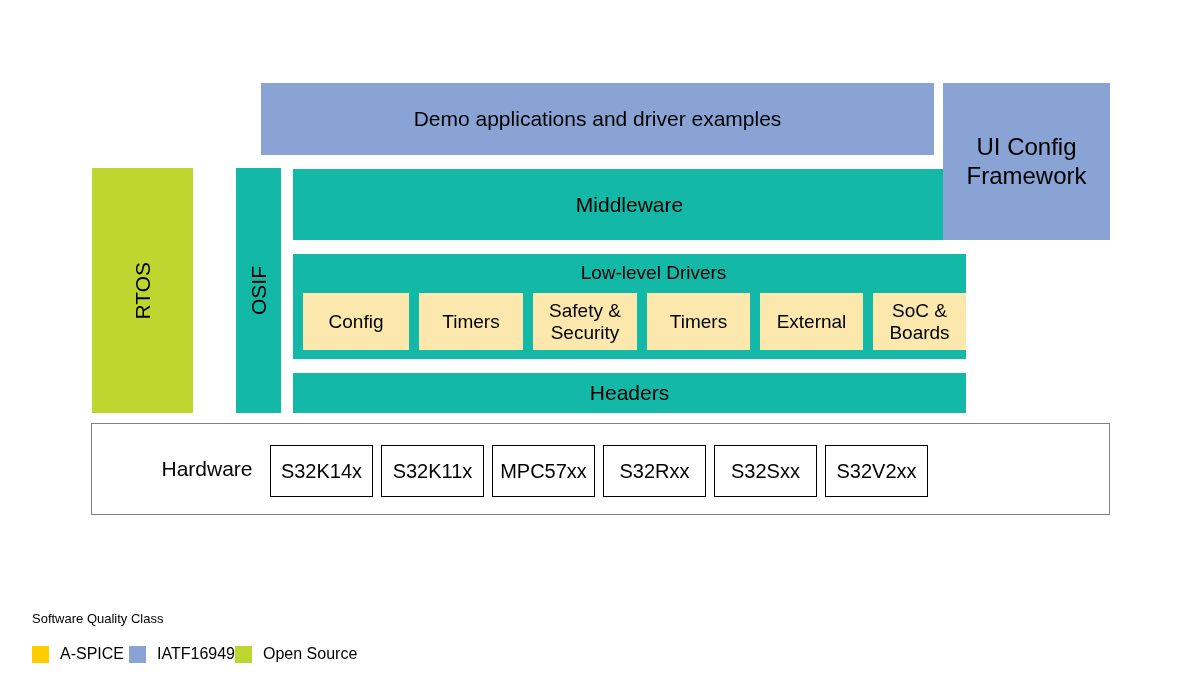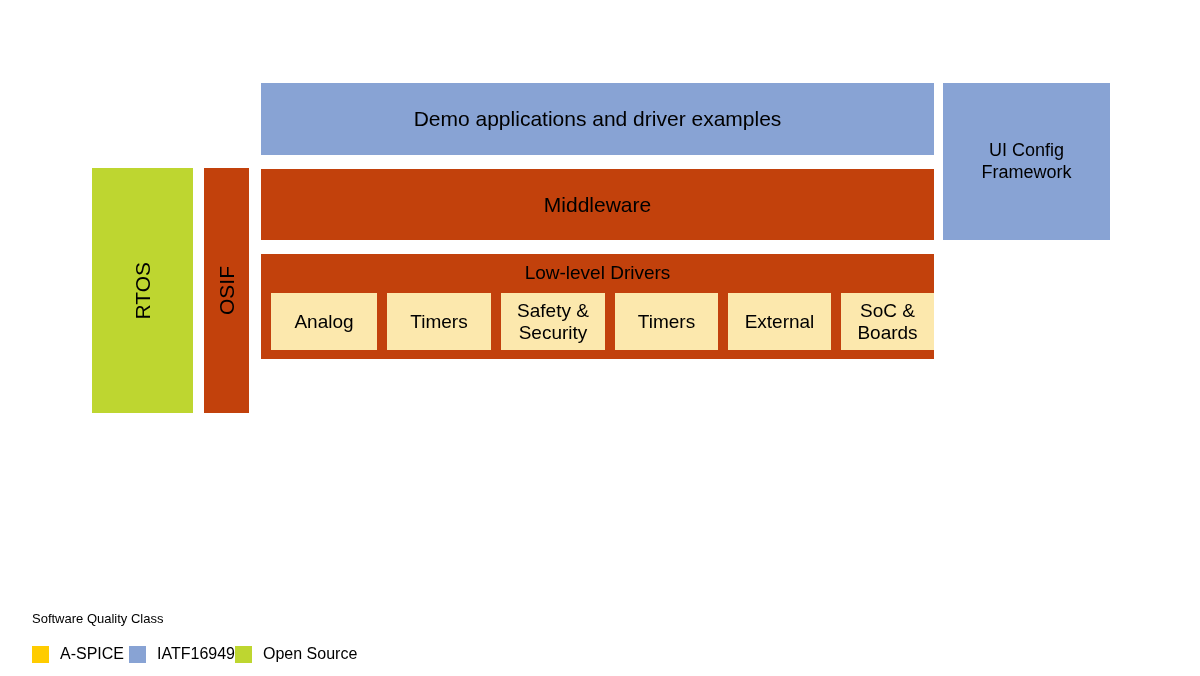--- a/index.html
+++ b/index.html
@@ -29,32 +29,32 @@
     position: absolute;
     box-sizing: border-box;
     display: flex;
     align-items: center;
     justify-content: center;
     text-align: center;
     line-height: 1.2;
   }
 
   
-  .c-yellow   { background: #c2410c; }
+  .c-yellow   { background: #14b8a6; margin-left: 32px; }
   .c-blue     { background: #88a3d4; }
   .c-green    { background: #bed630; }
   .c-lyellow  { background: #fce8ad; }
 
   
   .demo-apps   { left: 245px; top: 83px;  width: 673px; height: 72px;  font-size: 21px; }
   .middleware  { left: 245px; top: 169px; width: 673px; height: 71px;  font-size: 21px; }
 
   .lld-group   { left: 245px; top: 254px; width: 673px; height: 105px; }
   .lld-title   { position: absolute; left: 0; top: 8px; width: 100%;
-                 text-align: center; font-size: 19px; }
+                 text-align: center; font-size: 19px; padding-left: 24px; }
   .lld-sub {
     position: absolute;
     top: 39px;
     height: 57px;
     box-sizing: border-box;
     display: flex;
     align-items: center;
     justify-content: center;
     text-align: center;
     font-size: 19px;
@@ -65,21 +65,21 @@
 
   .rtos  { left: 76px;  top: 168px; width: 101px; height: 245px; }
   .osif  { left: 188px; top: 168px; width: 45px;  height: 245px; }
   .vert-label {
     writing-mode: vertical-rl;
     transform: rotate(180deg);
     font-size: 21px;
     white-space: nowrap;
   }
 
-  .ui-config   { left: 927px; top: 83px;  width: 167px; height: 157px; font-size: 18px; }
+  .ui-config   { left: 927px; top: 83px;  width: 167px; height: 157px; font-size: 24px; }
   .startup     { left: 927px; top: 254px; width: 167px; height: 159px; font-size: 20px; }
 
   
   .hw-box {
     position: absolute;
     left: 75px; top: 423px;
     width: 1019px; height: 92px;
     box-sizing: border-box;
     border: 1.5px solid #808080;
     background: #ffffff;
@@ -138,21 +138,21 @@
 
   <div class="blk c-blue demo-apps">Demo applications and driver examples</div>
 
   <div class="blk c-yellow middleware">Middleware</div>
 
   <div class="blk c-yellow lld-group">
     <div class="lld-title">Low-level Drivers</div>
     <div id="lld-subblocks">
         <div class="lld-sub c-lyellow" style="left: 10px; width: 106px;">
           <div>
-            <div>Analog</div>
+            <div>Config</div>
           </div>
         </div>
         <div class="lld-sub c-lyellow" style="left: 126px; width: 104px;">
           <div>
             <div>Timers</div>
           </div>
         </div>
         <div class="lld-sub c-lyellow" style="left: 240px; width: 104px;">
           <div>
             <div>Safety &amp;</div>
@@ -171,37 +171,49 @@
         </div>
         <div class="lld-sub c-lyellow" style="left: 580px; width: 93px;">
           <div>
             <div>SoC &amp;</div>
             <div>Boards</div>
           </div>
         </div>
       </div>
   </div>
 
+  <div class="blk c-yellow headers">Headers</div>
 
   <div class="blk c-green rtos">
     <span class="vert-label">RTOS</span>
   </div>
 
   <div class="blk c-yellow osif">
     <span class="vert-label">OSIF</span>
   </div>
 
   <div class="blk c-blue ui-config">
     <div id="ui-config-lines">
         <div>UI Config</div>
         <div>Framework</div>
       </div>
   </div>
 
 
+  <div class="hw-box">
+    <div class="hw-label">Hardware</div>
+    <div id="hw-chips">
+        <div class="hw-chip" style="left: 178px; width: 103px;">S32K14x</div>
+        <div class="hw-chip" style="left: 289px; width: 103px;">S32K11x</div>
+        <div class="hw-chip" style="left: 400px; width: 103px;">MPC57xx</div>
+        <div class="hw-chip" style="left: 511px; width: 103px;">S32Rxx</div>
+        <div class="hw-chip" style="left: 622px; width: 103px;">S32Sxx</div>
+        <div class="hw-chip" style="left: 733px; width: 103px;">S32V2xx</div>
+      </div>
+  </div>
 
   <div class="legend-title">Software Quality Class</div>
   <div class="legend-row" id="legend-row">
       <div class="legend-item" style="left: 0px;">
         <span class="legend-swatch" style="background: rgb(255, 204, 0);"></span>
         <span class="legend-text">A-SPICE</span>
       </div>
       <div class="legend-item" style="left: 97px;">
         <span class="legend-swatch" style="background: rgb(136, 163, 212);"></span>
         <span class="legend-text">IATF16949</span>

